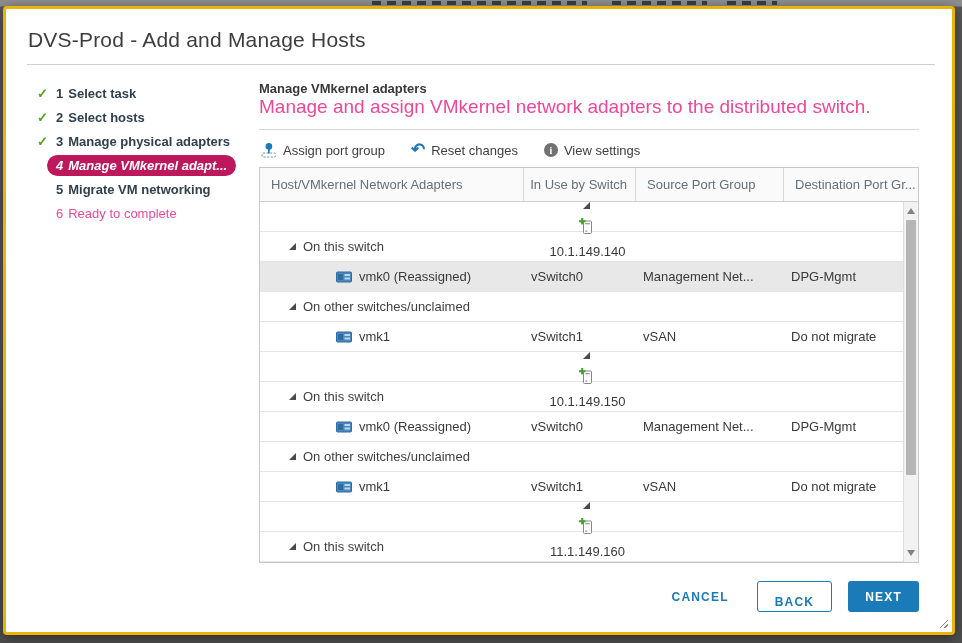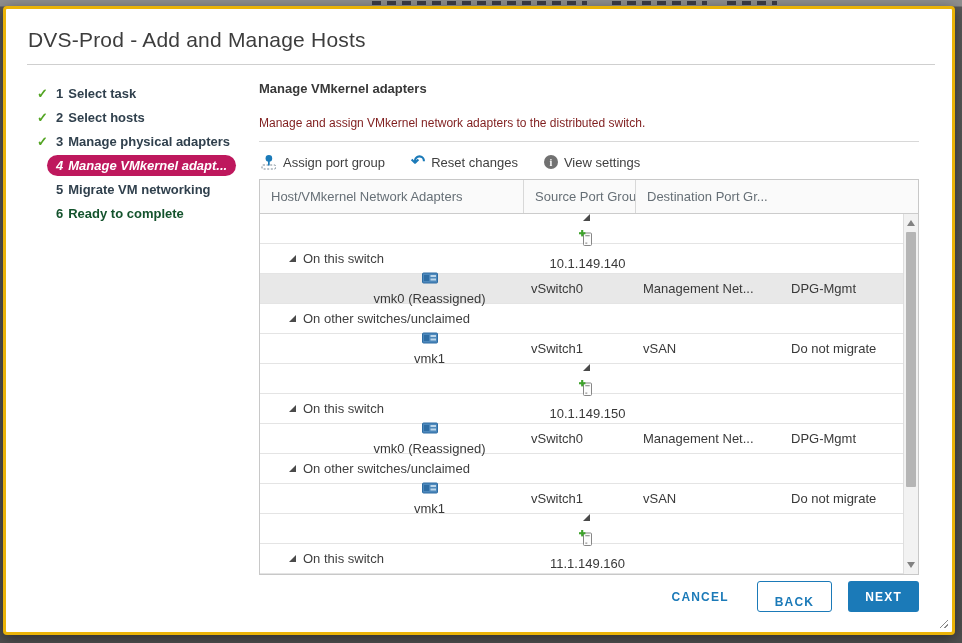--- a/index.html
+++ b/index.html
@@ -29,26 +29,26 @@
   .content { display:flex; align-items:flex-start; }
 
   
   .steps-nav { width:250px; flex:0 0 250px; padding:16px 0 0 31px; }
   .step { display:flex; align-items:center; height:24px; font-size:13px; font-weight:700; color:#30404d; }
   .step .check-slot { width:19px; font-size:13px; line-height:1; }
   .check-glyph { color:#54a524; font-weight:700; }
   .step-label { display:inline-block; padding:3px 9px; margin-left:-9px; border-radius:12px; white-space:nowrap; }
   .step-num { margin-right:5px; }
   .step.active .step-label { background:#be185d; color:#ffffff;font-style:italic; }
-  .step.disabled { color:#14532d; font-weight:700; }
+  .step.disabled { color:#ec4899; font-weight:400; }
 
   
   .panel { flex:1 1 auto; padding:16px 33px 0 3px; }
   .panel-title { font-size:13px; font-weight:700; color:#383838; }
-  .panel-subtitle { font-size:12px; color:#7f1d1d; margin-top:20px; }
+  .panel-subtitle { font-size:19px; color:#ec4899; margin-top:0; }
   .panel-divider { border-bottom:1px solid #d8d8d8; margin-top:11px; }
 
   .toolbar { display:flex; align-items:center; gap:26px; padding:12px 0 9px 2px; }
   .toolbar-btn { display:inline-flex; align-items:center; gap:6px; font-size:13px; color:#3f3f3f; cursor:pointer; }
   .undo-glyph { color:#1b7ab8; font-size:17px; line-height:10px; font-weight:700; }
   .info-circle { width:14px; height:14px; border-radius:50%; background:#717171; color:#fff; font-size:10px; font-weight:700;
                  display:inline-flex; align-items:center; justify-content:center; font-family:"Liberation Serif",serif; }
 
   
   .grid { border:1px solid #c8c8c8; background:#fff; }
@@ -56,21 +56,21 @@
   .hcell { font-size:13px; color:#666f76; display:flex; align-items:center; padding:0 8px 0 11px; overflow:hidden; white-space:nowrap; }
   .hcell + .hcell { border-left:1px solid #d8d8d8; }
   .hcell.right { justify-content:flex-end; }
 
   .grid-body { position:relative; }
   .rows { margin-right:15px; }
   .row { height:30px; border-bottom:1px solid #e4e4e4; font-size:13px; color:#393939; display:flex; align-items:center; }
   .row.vmk { display:grid; grid-template-columns:263px 112px 148px 1fr; }
   .row.selected { background:#e8e8e8; }
   .cell { display:flex; align-items:center; padding-left:8px; overflow:hidden; white-space:nowrap; }
-  .cell.c1 { padding-left:76px; gap:7px;flex-direction:column; }
+  .cell.c1 { padding-left:76px; gap:7px; }
 
   .tri { width:0; height:0; border-left:7px solid transparent; border-bottom:7px solid #4a4a4a; flex:0 0 auto; }
   .row.host { padding-left:10px; gap:9px;flex-direction:column; }
   .row.group { padding-left:29px; gap:7px; color:#3f3f3f; }
   .row.host .host-label { margin-left:2px; }
 
   
   .vscroll { position:absolute; top:0; right:0; bottom:0; width:15px; background:#f2f2f2; border-left:1px solid #dedede; }
   .vthumb { position:absolute; left:2px; width:10px; top:18px; height:255px; background:#b5b5b5; border-radius:1px; }
   .sarrow { position:absolute; left:3px; width:0; height:0; }
@@ -151,20 +151,21 @@
         </span>
         <span class="toolbar-btn">
           <span class="info-circle">i</span>
           <span>View settings</span>
         </span>
       </div>
 
       <div class="grid">
         <div class="grid-header">
           <div class="hcell">Host/VMkernel Network Adapters</div>
+          <div class="hcell right">In Use by Switch</div>
           <div class="hcell">Source Port Group</div>
           <div class="hcell">Destination Port Gr...</div>
         </div>
 
         <div class="grid-body">
           <div class="rows">
 
             <div class="row host">
               <span class="tri"></span>
               <svg class="icon-svg" width="15" height="17" viewBox="0 0 15 17">

